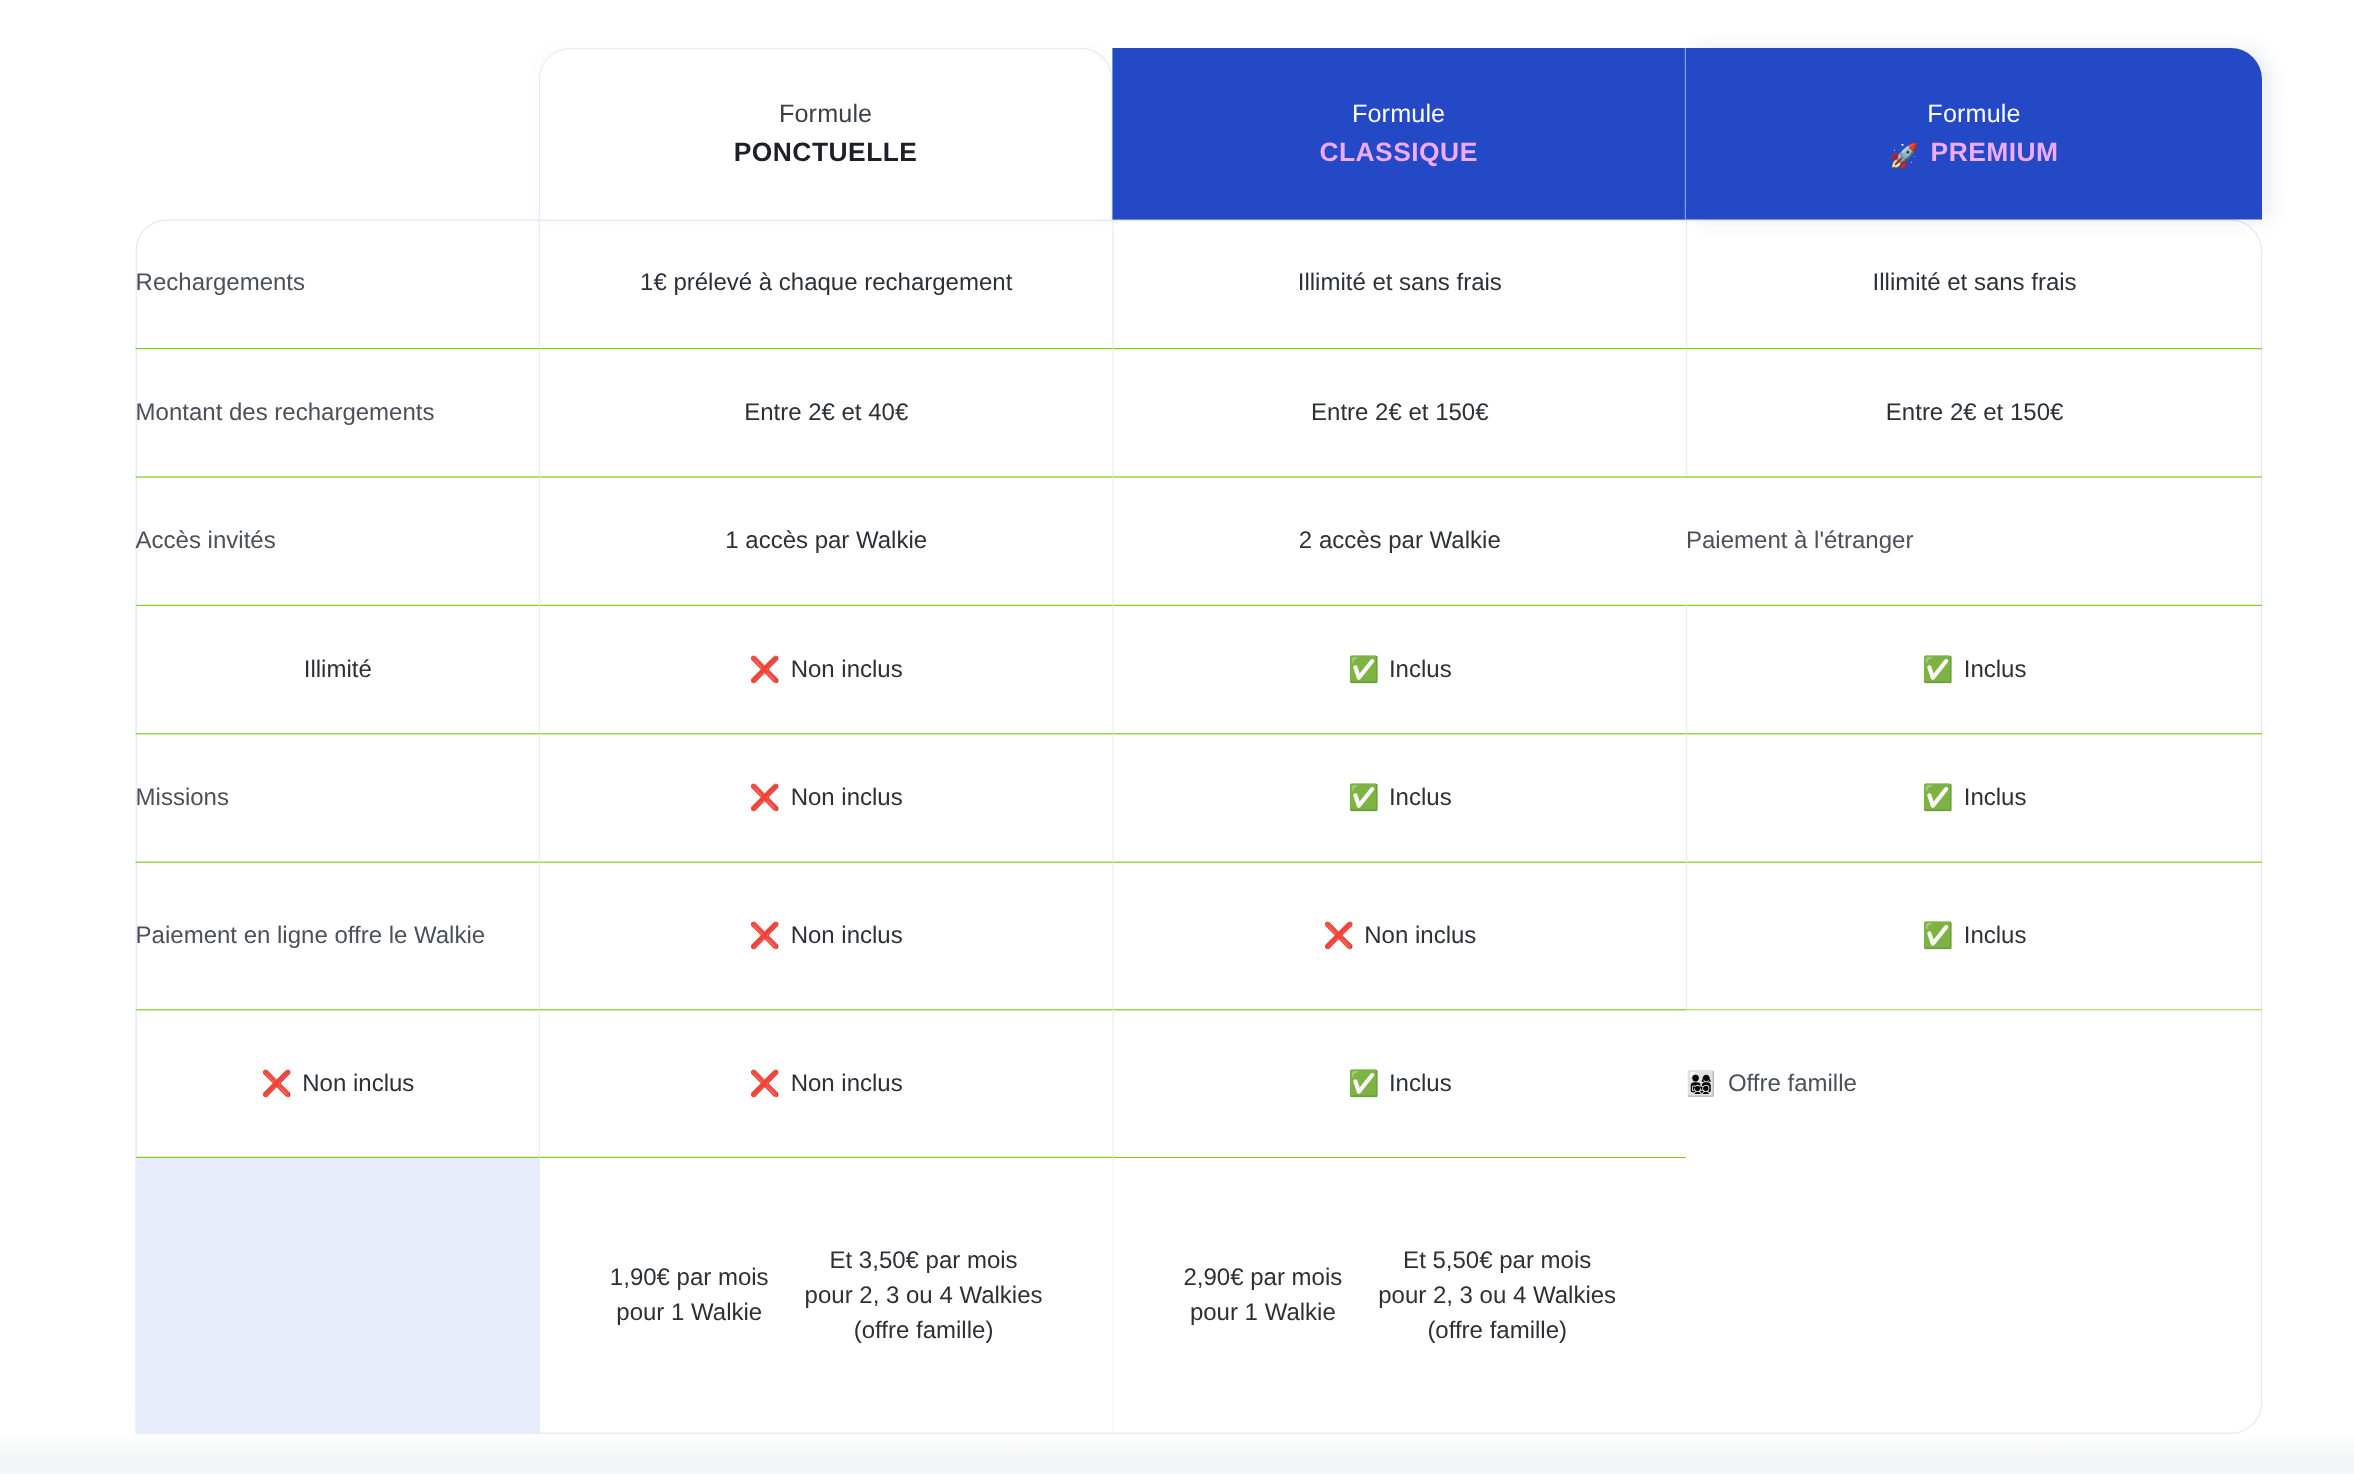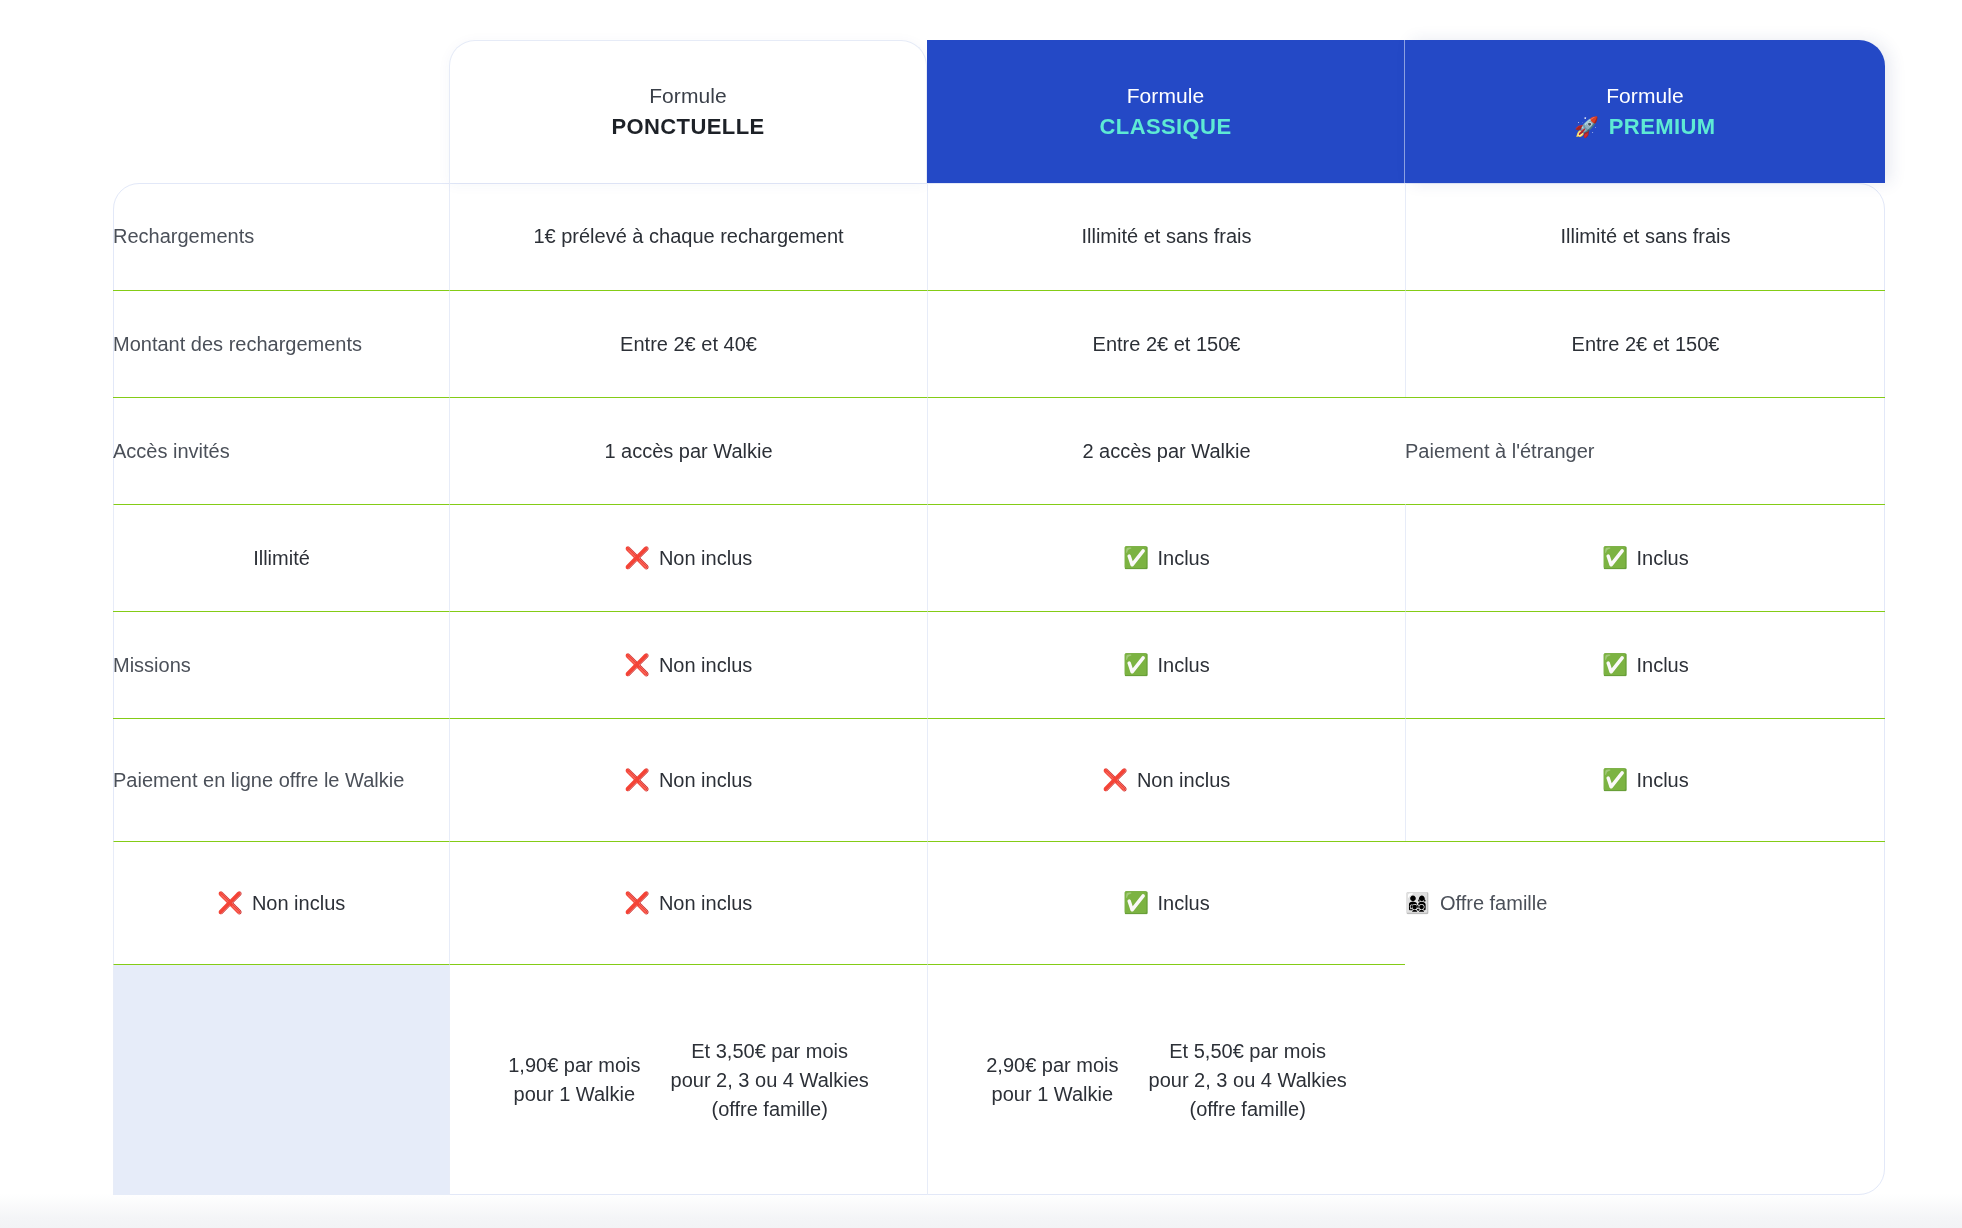--- a/index.html
+++ b/index.html
@@ -97,27 +97,27 @@
   .h-top {
     font-size: 21px;
     font-weight: 400;
     letter-spacing: .1px;
   }
   .h-name {
     font-size: 22px;
     font-weight: 700;
     letter-spacing: .4px;
     display: flex;
-    align-items: center;
+    align-items: flex-end;
     gap: 9px;
   }
   .plain .h-top  { color: #3a3f48; }
   .plain .h-name { color: #1d2127; }
   .accent .h-top  { color: #ffffff; }
-  .accent .h-name { color: #5eead4; }
+  .accent .h-name { color: #f0abfc; }
   .emoji {
     font-family: "DejaVu Sans", sans-serif;
     font-size: 20px;
     line-height: 1;
   }
 
   
   .cell {
     position: relative;
     display: flex;

